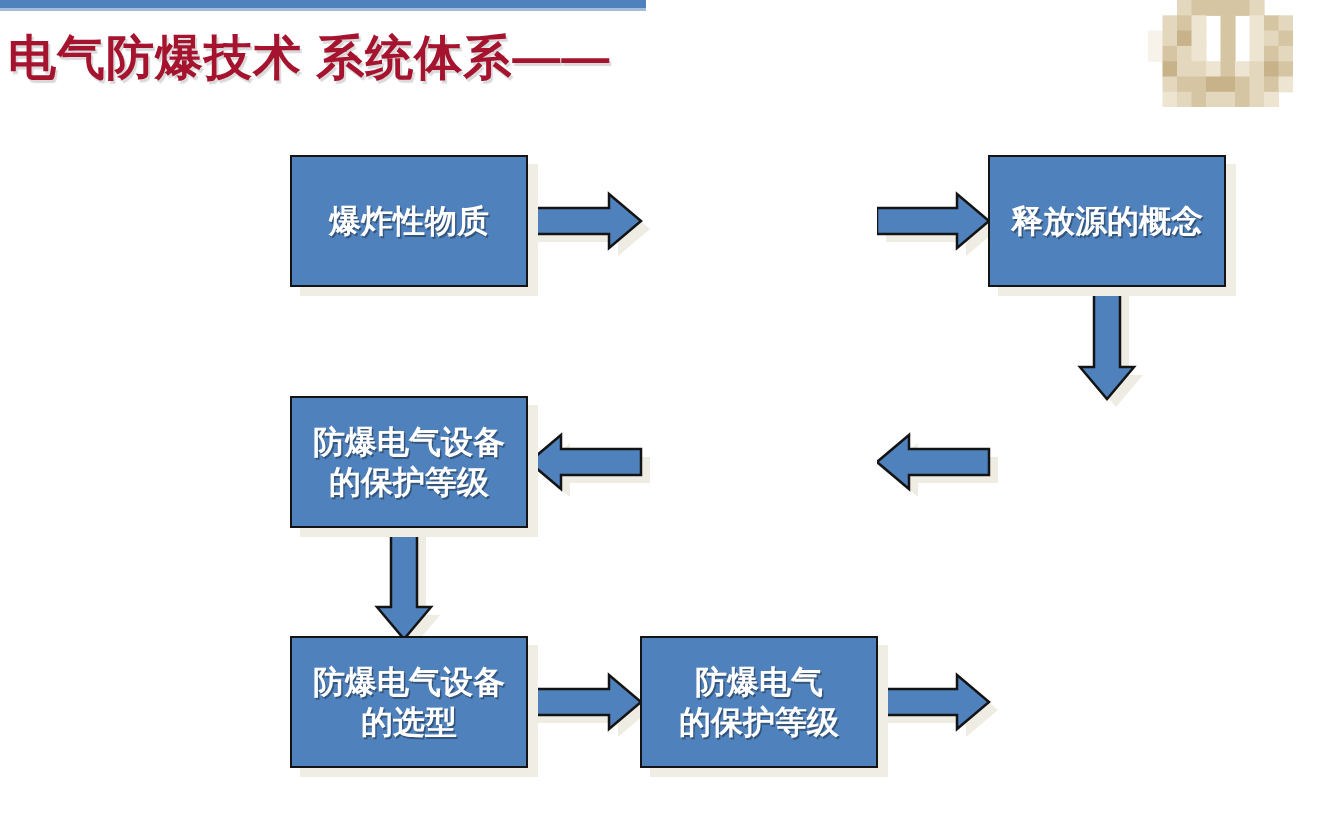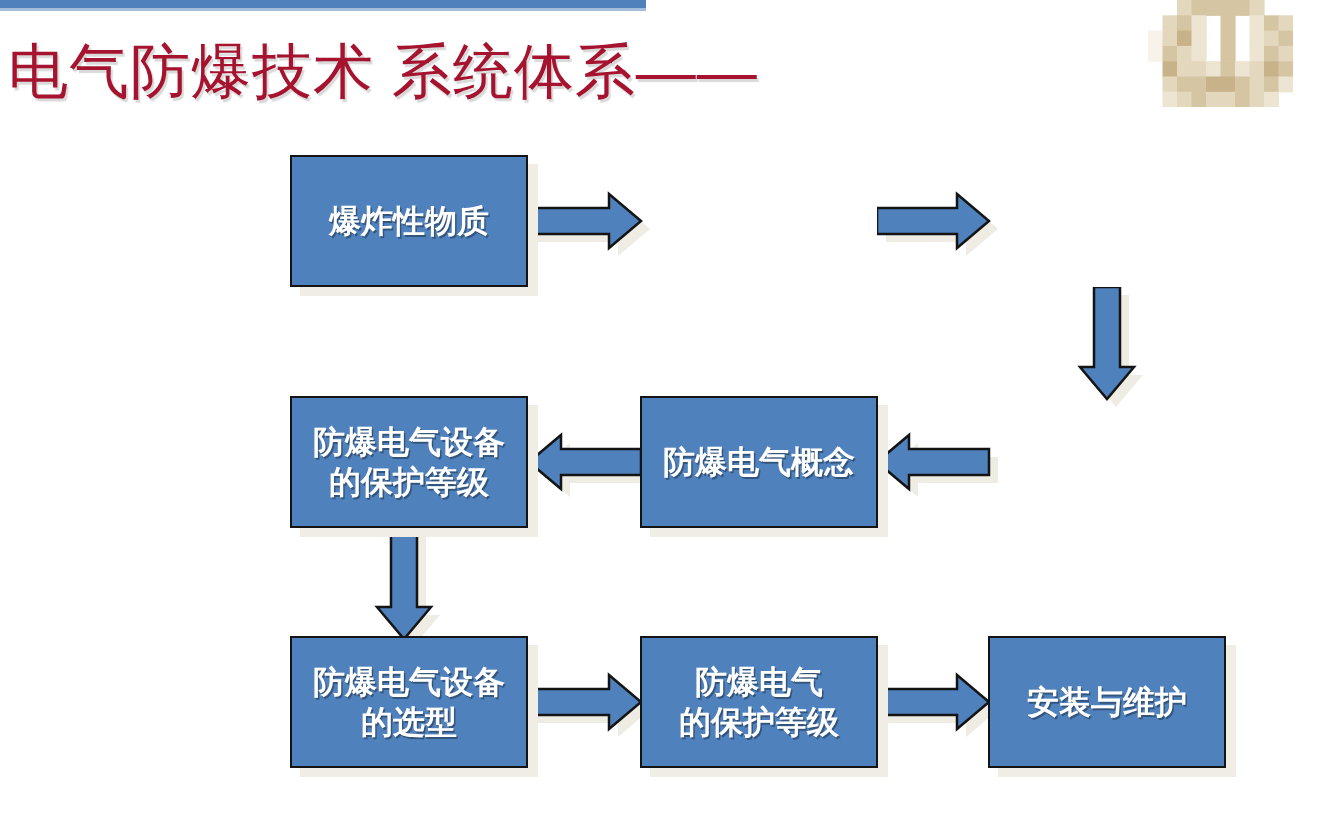--- a/index.html
+++ b/index.html
@@ -3,22 +3,22 @@
 <meta charset="utf-8">
 <style>
   html,body{margin:0;padding:0;}
   body{
     width:1322px;height:835px;background:#ffffff;position:relative;
     overflow:hidden;font-family:"Liberation Sans",sans-serif;
   }
   .top-bar{position:absolute;left:0;top:0;width:646px;height:8px;background:#4F81BD;}
   .top-bar-strip{position:absolute;left:0;top:8px;width:646px;height:3px;background:#A3BCDB;}
   .slide-title{
-    position:absolute;left:8px;top:32px;margin:0;
-    font-size:60px;font-weight:normal;color:#A5132F;letter-spacing:1px;
+    position:absolute;left:8px;top:26px;margin:0;
+    font-size:48px;font-weight:bold;color:#A5132F;letter-spacing:1px;
     text-shadow:2px 3px 1px rgba(130,130,130,0.30);
     white-space:nowrap;
   }
   .logo{position:absolute;left:1148px;top:0;width:145px;height:107px;}
   .flowchart{position:absolute;left:0;top:0;width:1322px;height:835px;}
   .flow-box{
     position:absolute;width:238px;height:132px;box-sizing:border-box;
     background:#4F81BD;border:2.5px solid #141414;
     box-shadow:10px 9px 0 0 #F0EDE5;
     color:#ffffff;font-weight:bold;font-size:32px;line-height:1.25;
@@ -132,24 +132,23 @@
   <svg class="arrow a7" width="124" height="72" viewBox="0 0 124 72">
     <polygon class="shadow" points="9,25 89,25 89,11 121,38 89,65 89,51 9,51"></polygon>
     <polygon class="main" points="0,17 80,17 80,3 112,30 80,57 80,43 0,43"></polygon>
   </svg>
   <svg class="arrow a8" width="124" height="72" viewBox="0 0 124 72">
     <polygon class="shadow" points="9,25 89,25 89,11 121,38 89,65 89,51 9,51"></polygon>
     <polygon class="main" points="0,17 80,17 80,3 112,30 80,57 80,43 0,43"></polygon>
   </svg>
 
   <div class="flow-box r1 c1">爆炸性物质</div>
+  <div class="flow-box r1 c3">释放源的概念</div>
 
-  <div class="flow-box r2 c2">防爆电气概念</div>
   <div class="flow-box r2 c1">防爆电气设备
 的保护等级</div>
 
   <div class="flow-box r3 c1">防爆电气设备
 的选型</div>
   <div class="flow-box r3 c2">防爆电气
 的保护等级</div>
-  <div class="flow-box r3 c3">安装与维护</div>
 
 </div>
 
 </body></html>

